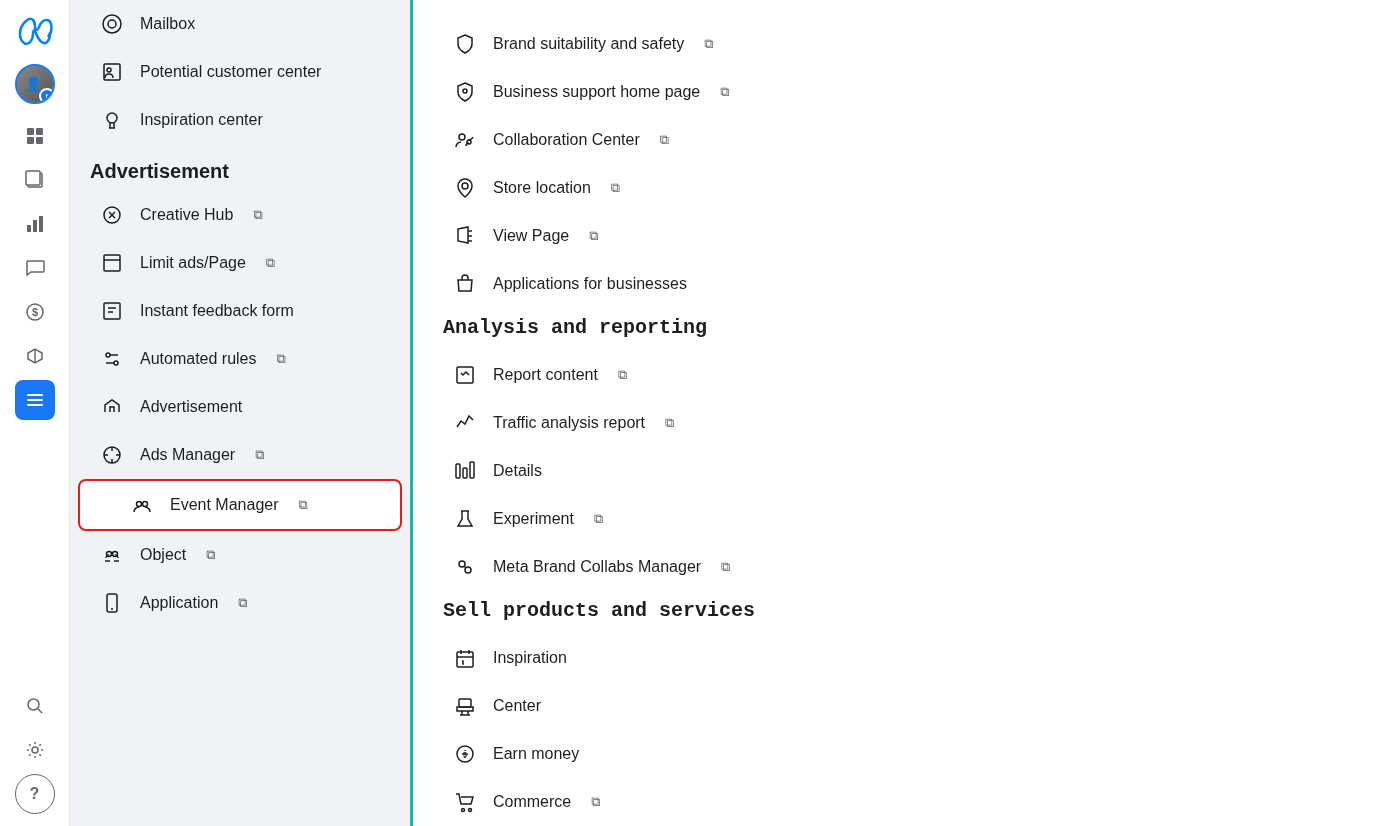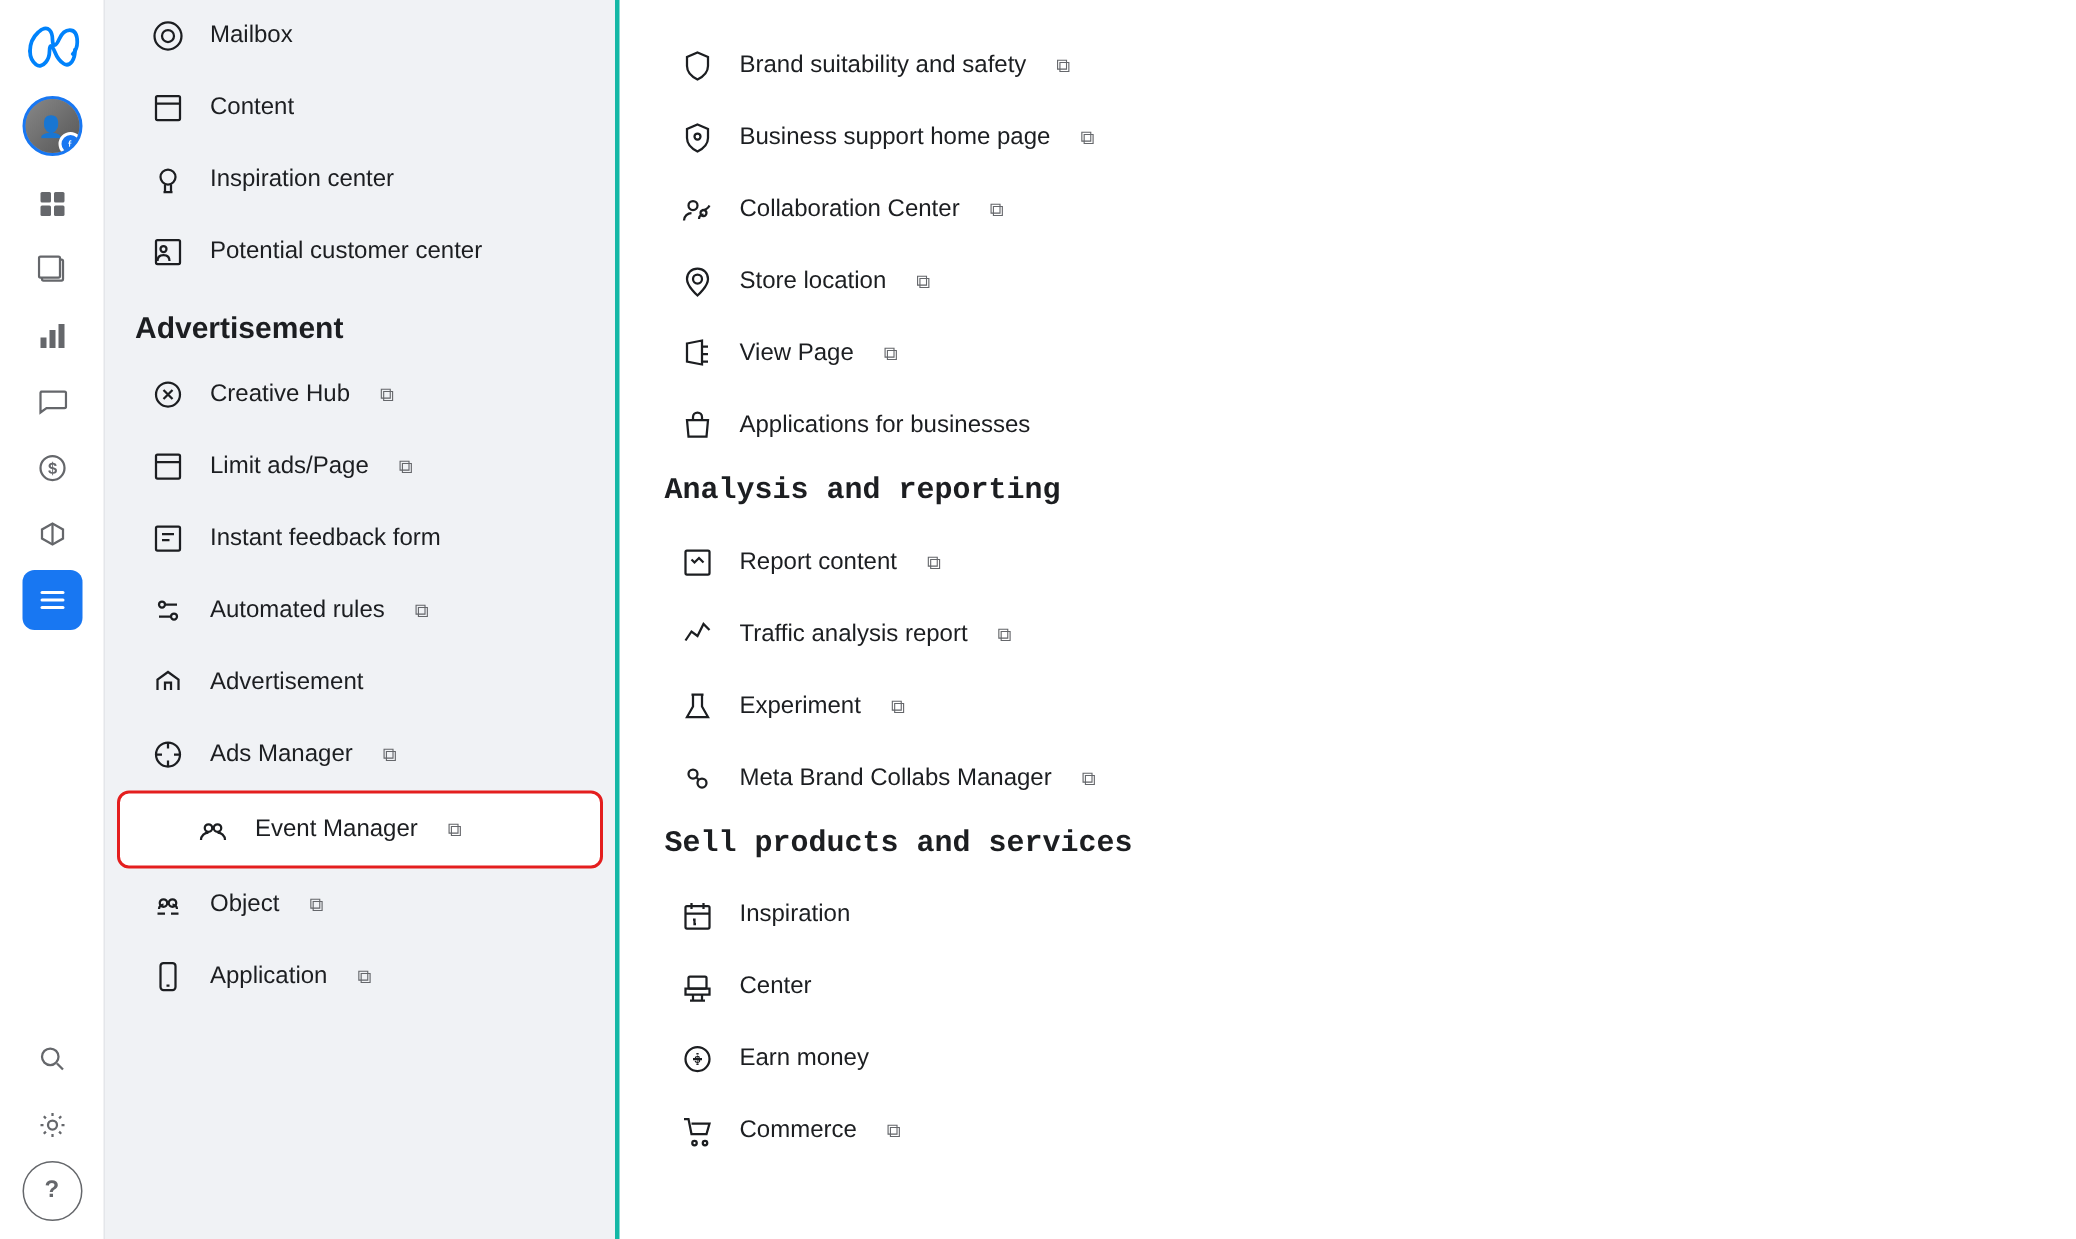--- a/index.html
+++ b/index.html
@@ -278,49 +278,40 @@
     <div class="menu-item">
       <div class="menu-item-icon">
         <svg width="22" height="22" viewBox="0 0 22 22" fill="none" stroke="currentColor" stroke-width="1.5">
           <circle cx="11" cy="11" r="9"></circle>
           <circle cx="11" cy="11" r="4"></circle>
         </svg>
       </div>
       <span class="menu-item-label">Mailbox</span>
     </div>
 
-    <div class="menu-item">
-      <div class="menu-item-icon">
-        <svg width="22" height="22" viewBox="0 0 22 22" fill="none" stroke="currentColor" stroke-width="1.5">
-          <rect x="3" y="3" width="16" height="16" rx="1"></rect>
-          <line x1="3" y1="8" x2="19" y2="8"></line>
-        </svg>
-      </div>
-      <span class="menu-item-label">Content</span>
-    </div>
-
-    <div class="menu-item">
-      <div class="menu-item-icon">
-        <svg width="22" height="22" viewBox="0 0 22 22" fill="none" stroke="currentColor" stroke-width="1.5">
-          <circle cx="11" cy="9" r="5"></circle>
-          <path d="M9 14v5M13 14v5M8 19h6"></path>
-        </svg>
-      </div>
-      <span class="menu-item-label">Inspiration center</span>
-    </div>
 
     <div class="menu-item">
       <div class="menu-item-icon">
         <svg width="22" height="22" viewBox="0 0 22 22" fill="none" stroke="currentColor" stroke-width="1.5">
           <rect x="3" y="3" width="16" height="16" rx="1"></rect>
           <circle cx="8" cy="9" r="2"></circle>
           <path d="M4 17c0-3 2-4 4-4s4 1 4 4"></path>
         </svg>
       </div>
       <span class="menu-item-label">Potential customer center</span>
+    </div>
+
+    <div class="menu-item">
+      <div class="menu-item-icon">
+        <svg width="22" height="22" viewBox="0 0 22 22" fill="none" stroke="currentColor" stroke-width="1.5">
+          <circle cx="11" cy="9" r="5"></circle>
+          <path d="M9 14v5M13 14v5M8 19h6"></path>
+        </svg>
+      </div>
+      <span class="menu-item-label">Inspiration center</span>
     </div>
 
     <div class="menu-section-header">Advertisement</div>
 
     <div class="menu-item">
       <div class="menu-item-icon">
         <svg width="22" height="22" viewBox="0 0 22 22" fill="none" stroke="currentColor" stroke-width="1.5">
           <circle cx="11" cy="11" r="8"></circle>
           <path d="M8 8l6 6M14 8l-6 6"></path>
         </svg>
@@ -517,20 +508,30 @@
     <div class="right-item">
       <div class="right-item-icon">
         <svg width="22" height="22" viewBox="0 0 22 22" fill="none" stroke="currentColor" stroke-width="1.5">
           <path d="M3 15l4-6 4 3 4-8 4 4"></path>
         </svg>
       </div>
       <span class="right-item-label">Traffic analysis report</span>
       <span class="right-item-ext">⧉</span>
     </div>
 
+    <div class="right-item">
+      <div class="right-item-icon">
+        <svg width="22" height="22" viewBox="0 0 22 22" fill="none" stroke="currentColor" stroke-width="1.5">
+          <rect x="2" y="4" width="4" height="14" rx="1"></rect>
+          <rect x="9" y="8" width="4" height="10" rx="1"></rect>
+          <rect x="16" y="2" width="4" height="16" rx="1"></rect>
+        </svg>
+      </div>
+      <span class="right-item-label">Details</span>
+    </div>
 
     <div class="right-item">
       <div class="right-item-icon">
         <svg width="22" height="22" viewBox="0 0 22 22" fill="none" stroke="currentColor" stroke-width="1.5">
           <path d="M8 3v8l-4 7h14l-4-7V3"></path>
           <line x1="7" y1="3" x2="15" y2="3"></line>
         </svg>
       </div>
       <span class="right-item-label">Experiment</span>
       <span class="right-item-ext">⧉</span>

